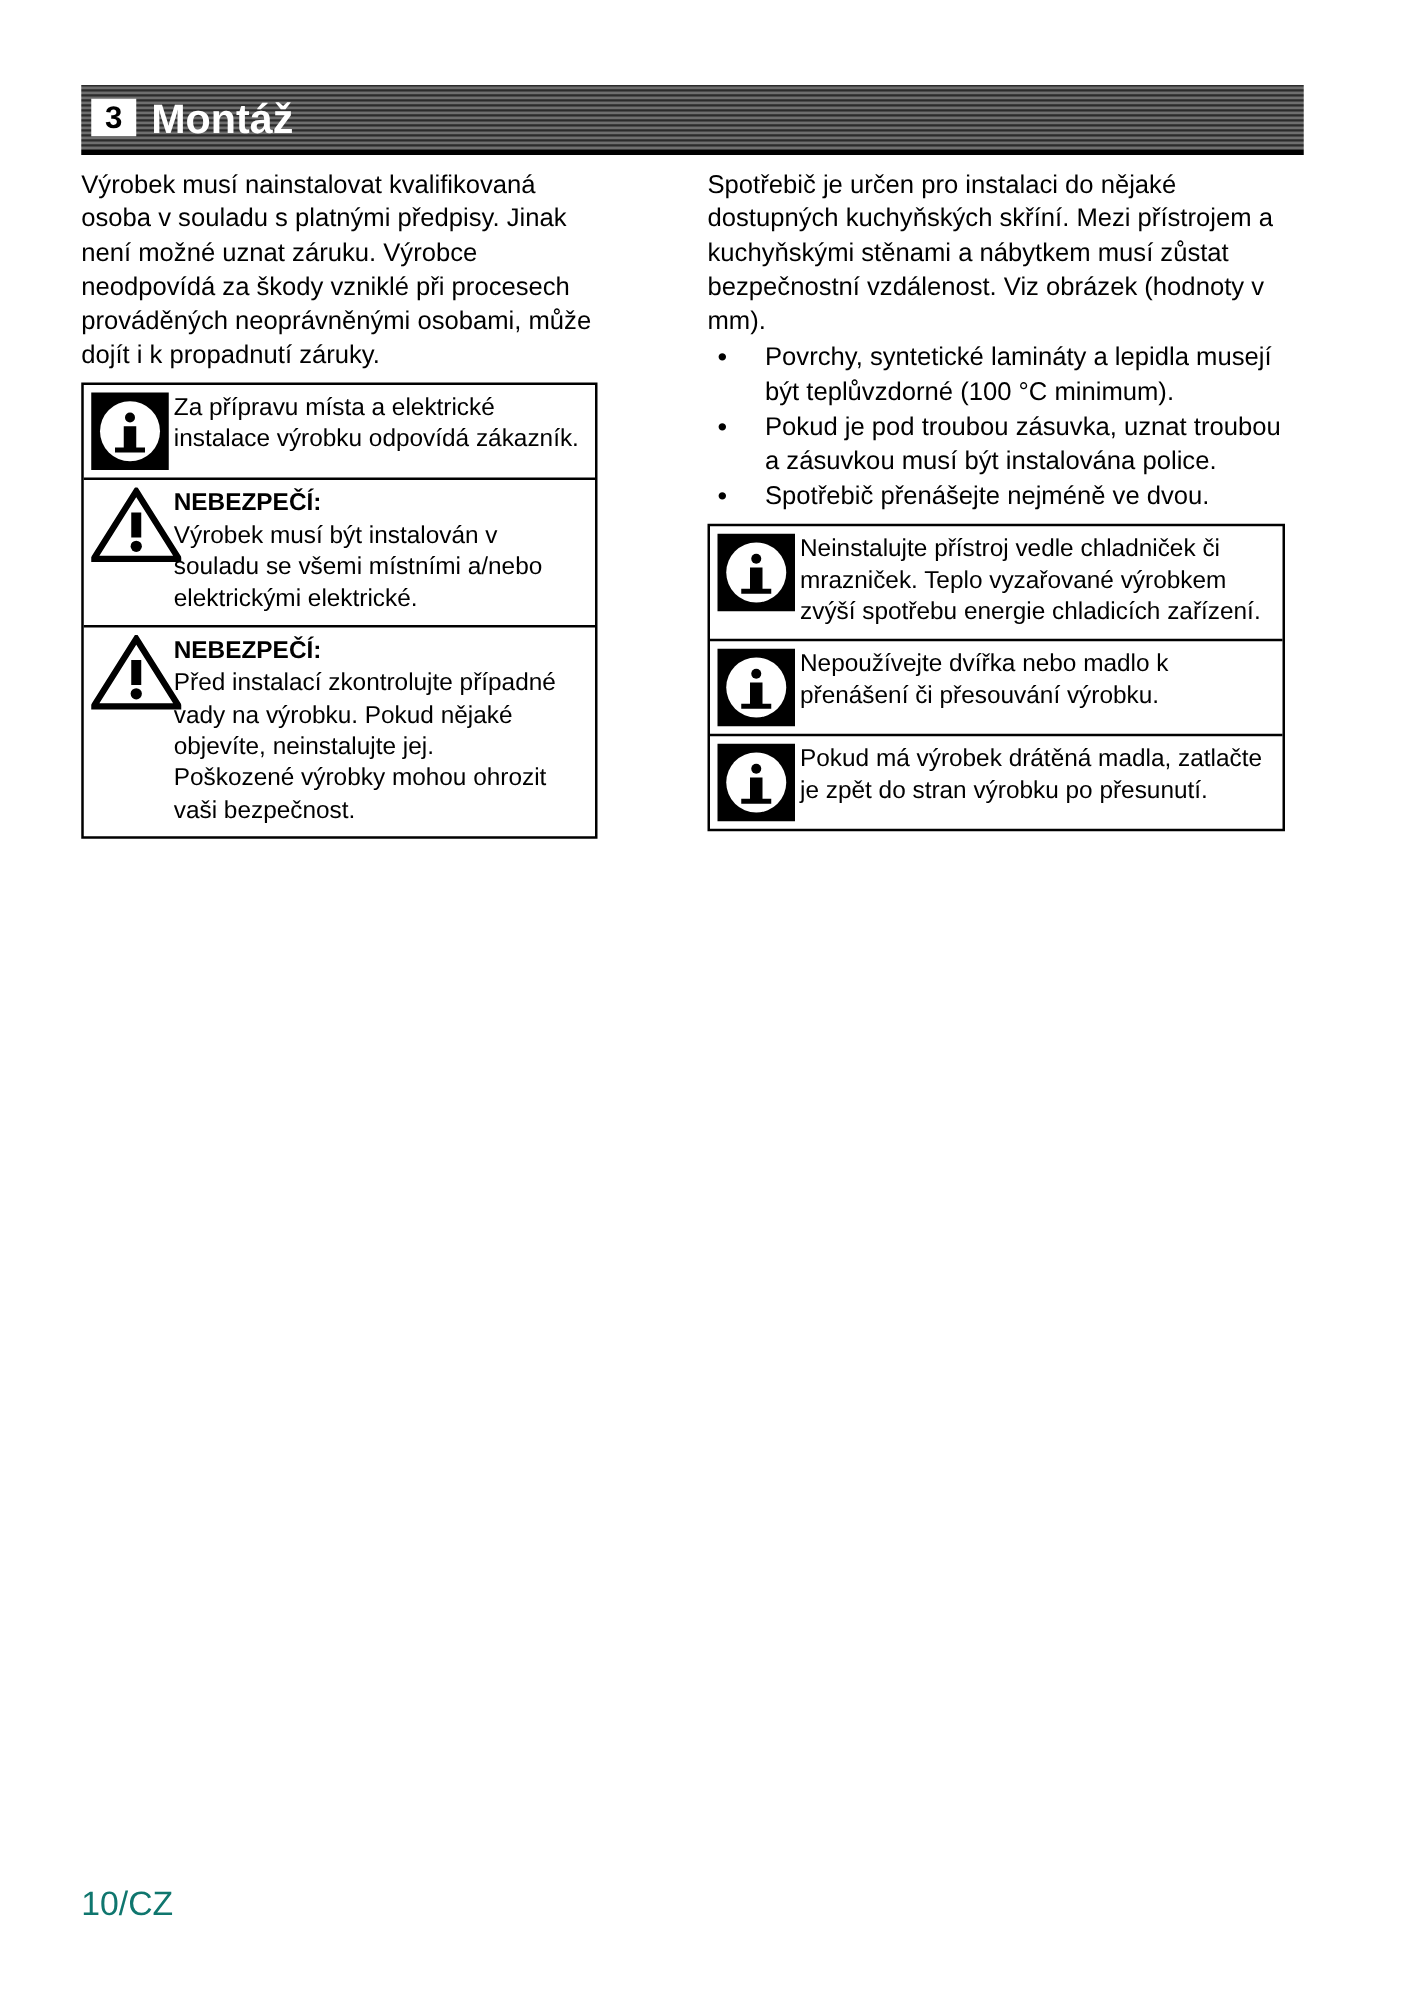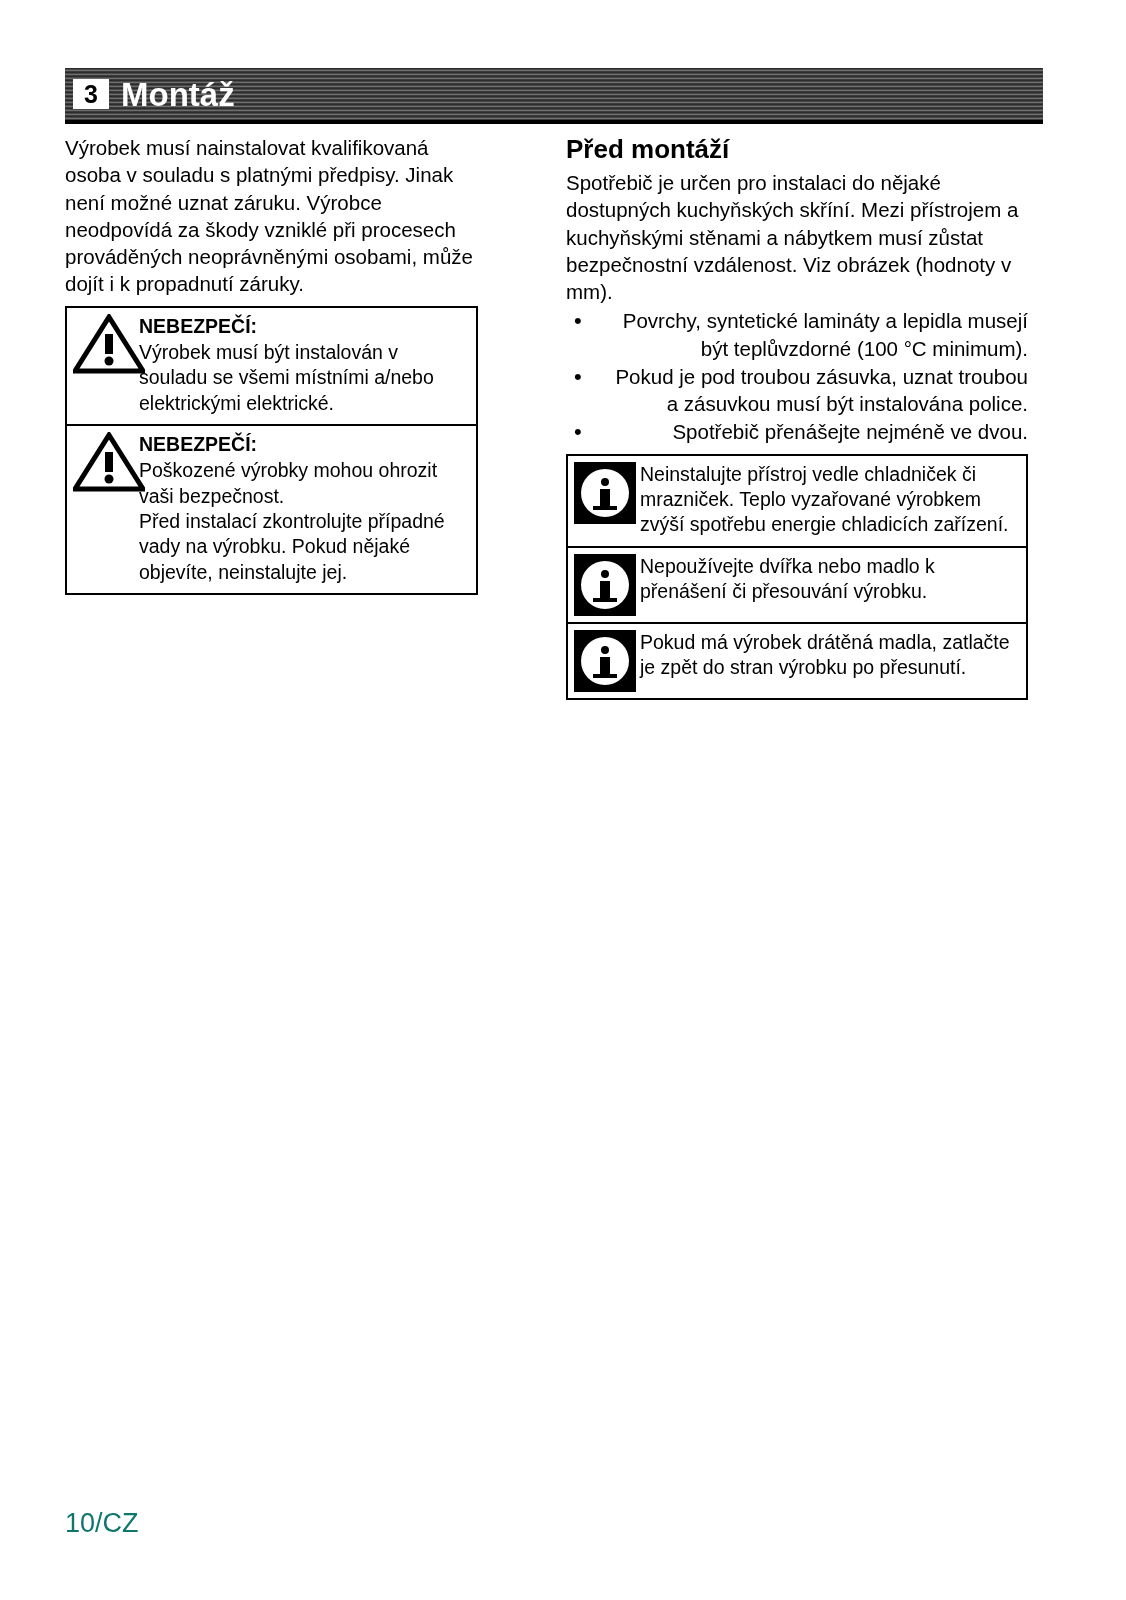--- a/index.html
+++ b/index.html
@@ -177,21 +177,20 @@
     position: relative;
     display: block;
   }
   .icon-warning svg { display:block; }
 
   
   ul.bullets {
     margin: 2px 0 0 0;
     padding: 0;
     list-style: none;
-    text-align: right;
   }
   ul.bullets li {
     position: relative;
     padding-left: 46px;
     font-size: 20.5px;
     line-height: 1.33;
     margin-bottom: 1px;
   }
   ul.bullets li::before {
     content: "\2022";
@@ -220,20 +219,31 @@
     <div class="chapter-title">Montáž</div>
   </div>
   <div class="chapter-bar-underline"></div>
 
   <div class="col-left">
 
     <p class="body">Výrobek musí nainstalovat kvalifikovaná osoba v souladu s platnými předpisy. Jinak není možné uznat záruku. Výrobce neodpovídá za škody vzniklé při procesech prováděných neoprávněnými osobami, může dojít i k propadnutí záruky.</p>
 
     <div class="boxgroup">
 
+      <div class="boxrow">
+        <div class="box-icon">
+          <span class="icon-info">
+            <span class="circle"></span>
+            <span class="dot"></span>
+            <span class="stem"></span>
+            <span class="base"></span>
+          </span>
+        </div>
+        <div class="box-text">Za přípravu místa a elektrické instalace výrobku odpovídá zákazník.</div>
+      </div>
 
       <div class="boxrow">
         <div class="box-icon">
           <span class="icon-warning">
             <svg width="72" height="60" viewBox="0 0 72 60">
               <polygon points="36,3 70,57 2,57" fill="#ffffff" stroke="#000000" stroke-width="5"></polygon>
               <rect x="32" y="20" width="8" height="20" fill="#000000"></rect>
               <circle cx="36" cy="47" r="4.5" fill="#000000"></circle>
             </svg>
           </span>
@@ -249,31 +259,30 @@
           <span class="icon-warning">
             <svg width="72" height="60" viewBox="0 0 72 60">
               <polygon points="36,3 70,57 2,57" fill="#ffffff" stroke="#000000" stroke-width="5"></polygon>
               <rect x="32" y="20" width="8" height="20" fill="#000000"></rect>
               <circle cx="36" cy="47" r="4.5" fill="#000000"></circle>
             </svg>
           </span>
         </div>
         <div class="box-text">
           <span class="danger-label">NEBEZPEČÍ:</span>
+          <span class="sub">Před instalací zkontrolujte případné vady na výrobku. Pokud nějaké objevíte, neinstalujte jej.</span>
           <span class="sub">Poškozené výrobky mohou ohrozit vaši bezpečnost.</span>
-          <span class="sub">Před instalací zkontrolujte případné vady na výrobku. Pokud nějaké objevíte, neinstalujte jej.</span>
         </div>
       </div>
 
     </div>
   </div>
 
   <div class="col-right">
 
-    <h2 class="sec-title">Před montáží</h2>
 
     <p class="body">Spotřebič je určen pro instalaci do nějaké dostupných kuchyňských skříní. Mezi přístrojem a kuchyňskými stěnami a nábytkem musí zůstat bezpečnostní vzdálenost. Viz obrázek (hodnoty v mm).</p>
 
     <ul class="bullets">
       <li>Povrchy, syntetické lamináty a lepidla musejí být teplůvzdorné (100 °C minimum).</li>
       <li>Pokud je pod troubou zásuvka, uznat troubou a zásuvkou musí být instalována police.</li>
       <li>Spotřebič přenášejte nejméně ve dvou.</li>
     </ul>
 
     <div class="boxgroup">

